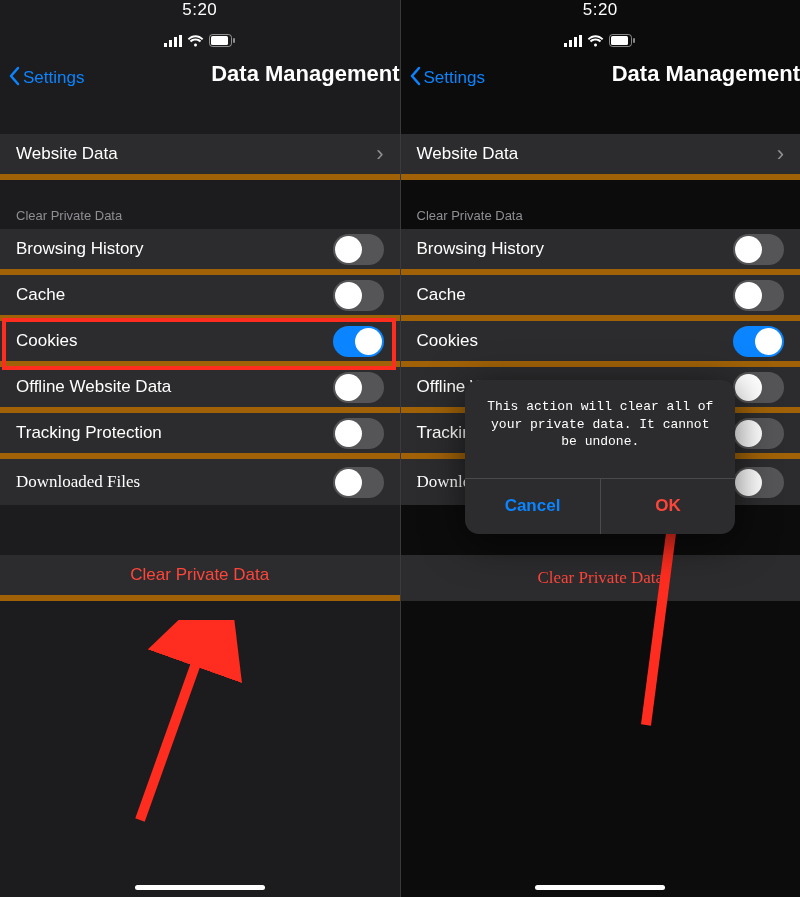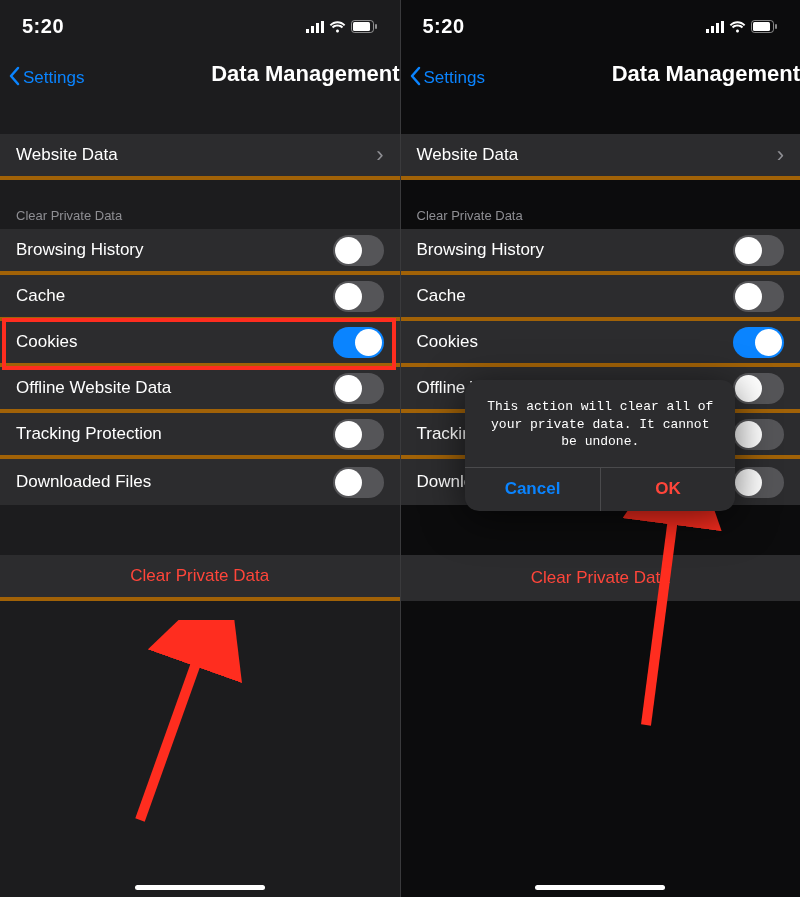--- a/index.html
+++ b/index.html
@@ -1,48 +1,48 @@
 <!DOCTYPE html>
 <html><head>
 <meta charset="utf-8">
 <style>
 * { margin: 0; padding: 0; box-sizing: border-box; -webkit-font-smoothing: antialiased; }
 html, body { width: 800px; height: 897px; background: #000; overflow: hidden; font-family: -apple-system, "Helvetica Neue", Helvetica, Arial, sans-serif; }
 .stage { display: flex; width: 800px; height: 897px; }
 .phone { position: relative; flex: 1; height: 100%; background: #1c1c1e; color: #fff; overflow: hidden; }
 .phone + .phone { border-left: 1px solid #3a3a3c; }
 .dim-overlay { position: absolute; inset: 0; background: rgba(0,0,0,0.55); pointer-events: none; }
-.status-bar { height: 52px; display: flex; align-items: center; justify-content: space-between; padding: 0 22px; font-size: 20px; font-weight: 700; position: relative; z-index: 5; }
+.status-bar { height: 52px; display: flex; align-items: center; justify-content: space-between; padding: 0 22px; font-size: 17px; font-weight: 400; position: relative; z-index: 5; flex-direction: column; }
 .status-left { letter-spacing: 0.5px; }
 .status-right { display: flex; align-items: center; gap: 5px; }
 .nav-bar { height: 44px; display: flex; align-items: center; padding: 0 8px; position: relative; z-index: 5; }
 .back-link { display: flex; align-items: center; color: #0a84ff; font-size: 17px; cursor: pointer; gap: 3px; margin-top: 8px; }
 .nav-title { position: absolute; left: 0; right: 0; text-align: right; font-size: 22px; font-weight: 600; color: #fff; pointer-events: none; }
 .spacer-lg { height: 38px; }
 .spacer-md { height: 28px; }
 .spacer-xl { height: 50px; }
-.row { background: #2c2c2e; height: 46px; display: flex; align-items: center; padding: 0 16px; font-size: 17px; color: #fff; border-bottom: 4px solid #a16207; }
-.row:last-child { border-bottom: none; }
+.row { background: #2c2c2e; height: 46px; display: flex; align-items: center; padding: 0 16px; font-size: 17px; color: #fff; border-bottom: 6px solid #a16207; }
+.row:last-child { border-bottom: none; font-family: Liberation Serif, serif; }
 .row-nav { justify-content: space-between; cursor: pointer; }
 .chevron { color: #8e8e93; font-size: 22px; line-height: 1; }
 .section-header { font-size: 13px; color: #8e8e93; padding: 0 16px 6px 16px; }
 .row-toggle { justify-content: space-between; gap: 12px; }
 .toggle { width: 51px; height: 31px; border-radius: 31px; position: relative; cursor: pointer; }
 .toggle.off { background: #555558; }
 .toggle.on { background: #0a84ff; }
 .toggle .knob { position: absolute; top: 2px; width: 27px; height: 27px; border-radius: 50%; background: #fff; }
 .toggle.off .knob { left: 2px; }
 .toggle.on .knob { right: 2px; }
 .row-action { justify-content: center; color: #ff453a; cursor: pointer; }
 .highlight-box { position: absolute; border: 4px solid #ff2d1f; pointer-events: none; z-index: 10; }
 .arrow-svg { position: absolute; pointer-events: none; z-index: 20; }
 .alert-backdrop { position: absolute; inset: 0; display: flex; align-items: flex-start; justify-content: center; z-index: 30; }
 .alert { margin-top: 380px; width: 270px; background: #2c2c2e; border-radius: 14px; overflow: hidden; box-shadow: 0 8px 40px rgba(0,0,0,0.6); }
 .alert-text { padding: 18px 16px 16px 16px; text-align: center; font-size: 13px; color: #fff; line-height: 1.35; font-family: Liberation Mono, monospace; }
-.alert-buttons { display: flex; border-top: 1px solid #4a4a4c; height: 44px; }
+.alert-buttons { display: flex; border-top: 1px solid #4a4a4c; height: 56px; margin-top: 11px; }
 .alert-btn { flex: 1; display: flex; align-items: center; justify-content: center; font-size: 17px; cursor: pointer; }
 .alert-btn + .alert-btn { border-left: 1px solid #4a4a4c; }
 .alert-cancel { color: #0a84ff; font-weight: 600; }
 .alert-ok { color: #ff453a; font-weight: 600; }
 .home-indicator { position: absolute; bottom: 7px; left: 50%; transform: translateX(-50%); width: 130px; height: 5px; border-radius: 3px; background: #fff; z-index: 40; }
 .z5 { position: relative; z-index: 5; }
 </style>
 </head>
 <body>
 

